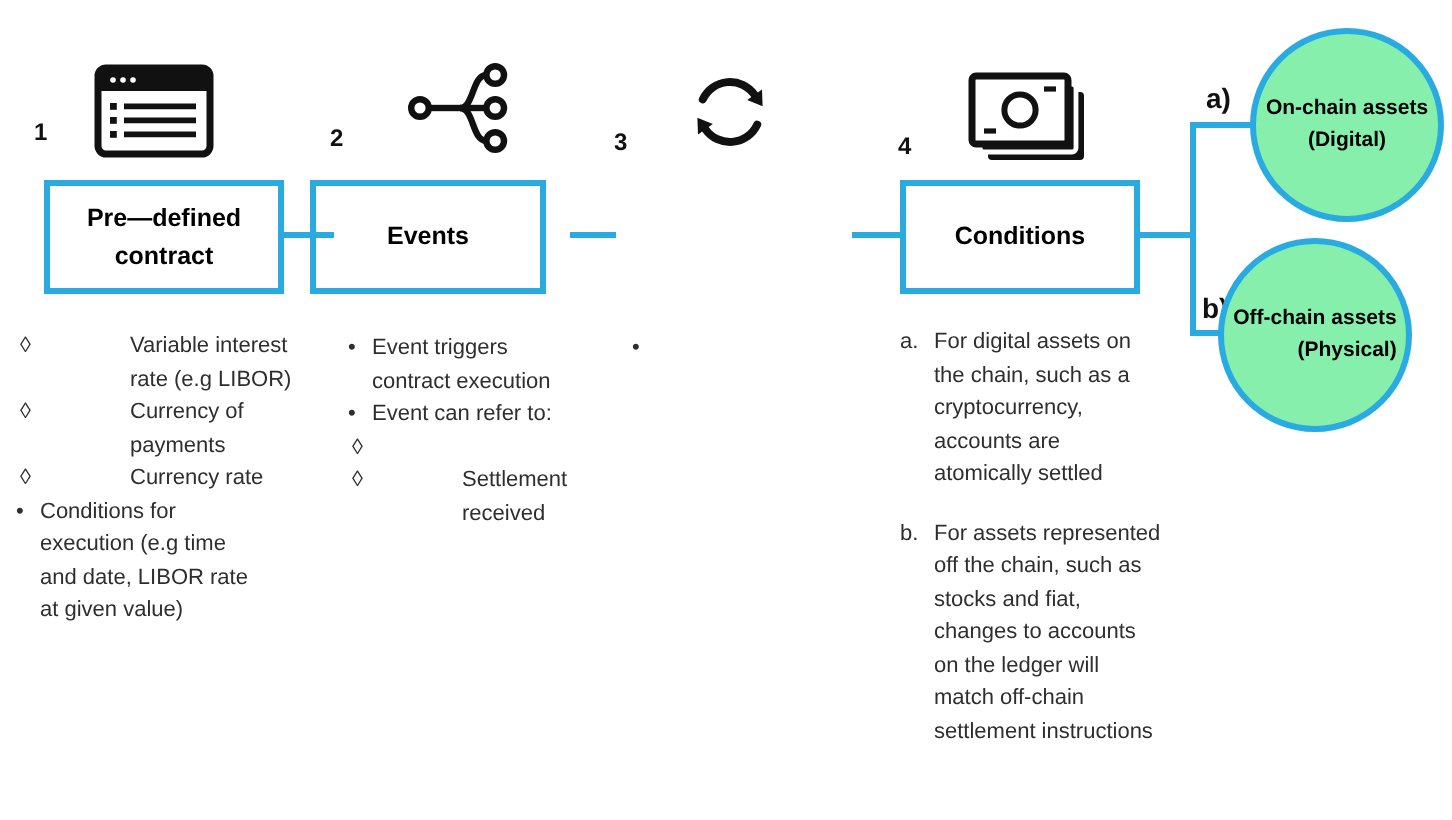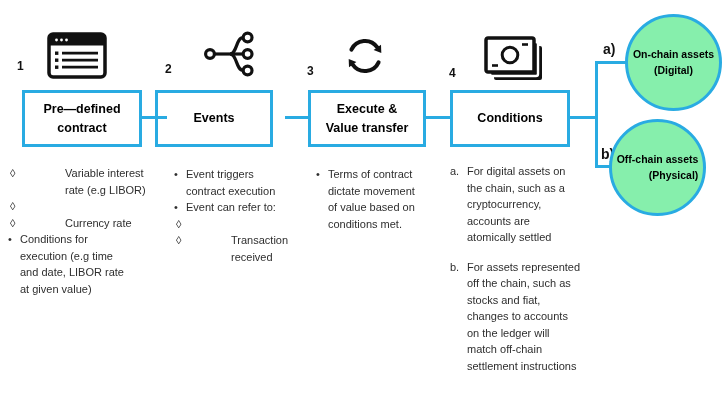--- a/index.html
+++ b/index.html
@@ -87,22 +87,20 @@
     <rect x="6" y="6" width="48" height="34" rx="2" fill="#111" stroke="#fff" stroke-width="2.4"></rect>
     <rect x="2" y="2" width="48" height="34" rx="2" fill="#fff" stroke="#111" stroke-width="3.5"></rect>
     <circle cx="26" cy="19" r="7.8" fill="#fff" stroke="#111" stroke-width="3"></circle>
     <line x1="8" y1="29.5" x2="14" y2="29.5" stroke="#111" stroke-width="2.6"></line>
     <line x1="38" y1="8.5" x2="44" y2="8.5" stroke="#111" stroke-width="2.6"></line>
   </svg>
 
   <div class="flow-box" style="left:22px;  top:90px; width:120px; height:57px;">Pre—defined
 contract</div>
   <div class="flow-box" style="left:155px; top:90px; width:118px; height:57px;">Events</div>
-  <div class="flow-box" style="left:308px; top:90px; width:118px; height:57px;">Execute &amp;
-Value transfer</div>
   <div class="flow-box" style="left:450px; top:90px; width:120px; height:57px;">Conditions</div>
 
   <div class="h-line" style="left:142px; top:116px; width:25px; height:3px;"></div>
   <div class="h-line" style="left:285px; top:116px; width:23px; height:3px;"></div>
   <div class="h-line" style="left:426px; top:116px; width:24px; height:3px;"></div>
   <div class="h-line" style="left:570px; top:116px; width:28px; height:3px;"></div>
   <div class="v-line" style="left:595px; top:61px; width:3px; height:107px;"></div>
   <div class="h-line" style="left:598px; top:61px; width:28px; height:3px;"></div>
   <div class="h-line" style="left:598px; top:165px; width:28px; height:3px;"></div>
 
@@ -114,20 +112,22 @@
 (Physical)</div>
 
   <div class="notes" style="left:8px;   top:165px; width:156px;">
       <div class="note diamond">
         <span class="m">◊</span>
         <span class="t">Variable interest
 rate (e.g LIBOR)</span>
       </div>
       <div class="note diamond">
         <span class="m">◊</span>
+        <span class="t">Currency of
+payments</span>
       </div>
       <div class="note diamond">
         <span class="m">◊</span>
         <span class="t">Currency rate</span>
       </div>
       <div class="note bullet">
         <span class="m">•</span>
         <span class="t">Conditions for
 execution (e.g time
 and date, LIBOR rate
@@ -142,31 +142,27 @@
       </div>
       <div class="note bullet">
         <span class="m">•</span>
         <span class="t">Event can refer to:</span>
       </div>
       <div class="note diamond">
         <span class="m">◊</span>
       </div>
       <div class="note diamond">
         <span class="m">◊</span>
-        <span class="t">Transaction
+        <span class="t">Settlement
 received</span>
       </div>
     </div>
   <div class="notes" style="left:316px; top:166px; width:130px;">
       <div class="note bullet">
         <span class="m">•</span>
-        <span class="t">Terms of contract
-dictate movement
-of value based on
-conditions met.</span>
       </div>
     </div>
   <div class="notes" style="left:450px; top:163px; width:168px;">
       <div class="note alpha">
         <span class="m">a.</span>
         <span class="t">For digital assets on
 the chain, such as a
 cryptocurrency,
 accounts are
 atomically settled</span>

